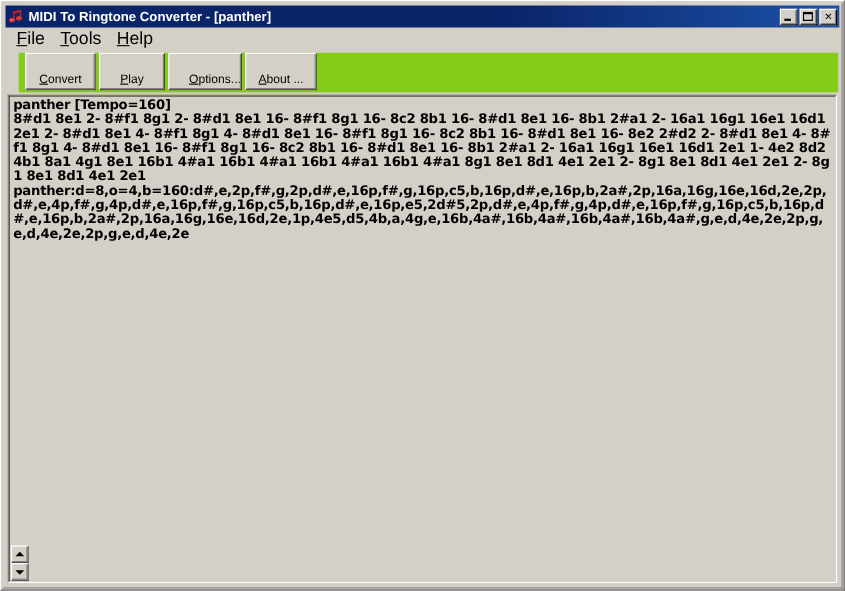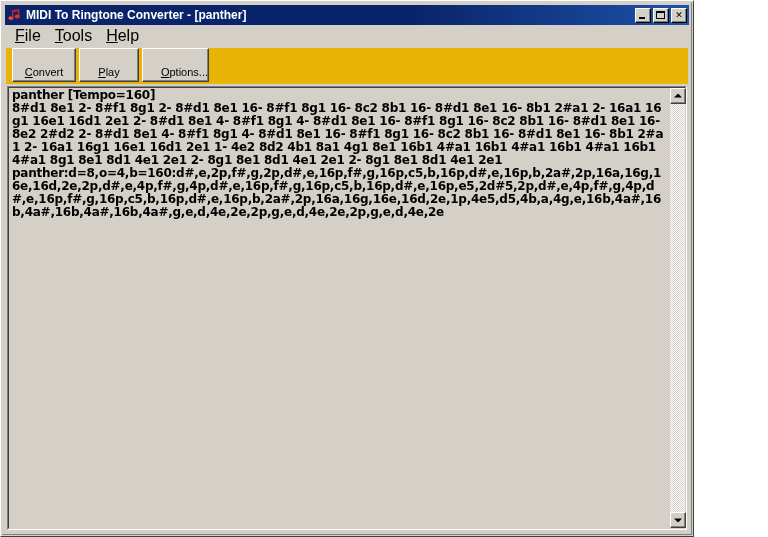--- a/index.html
+++ b/index.html
@@ -8,21 +8,21 @@
     padding: 0;
     background: #ffffff;
   }
   body {
     font-family: "Liberation Sans", sans-serif;
     -webkit-font-smoothing: none;
   }
 
   #app-window {
     position: relative;
-    width: 694px;
+    width: 768px;
     height: 537px;
     box-sizing: border-box;
     background: #d4d0c8;
     border-top: 1px solid #ffffff;
     border-left: 1px solid #ffffff;
     border-right: 1px solid #404040;
     border-bottom: 1px solid #404040;
     overflow: hidden;
   }
   #app-window-inner {
@@ -140,23 +140,23 @@
     position: absolute;
     left: 2px; right: 2px;
     top: 42px;
     height: 1px;
     background: #d4d0c8;
   }
 
   
   .toolbar {
     position: absolute;
-    top: 45px; left: 3px; right: 3px;
+    top: 45px; left: 14px; right: 3px;
     height: 36px;
-    background: #eab308;
+    background: #84cc16;
     display: flex;
     align-items: flex-start;
     padding-left: 6px;
     box-sizing: border-box;
   }
   .tb-btn {
     height: 34px;
     background: #d4d0c8;
     border-top: 1px solid #ffffff;
     border-left: 1px solid #ffffff;
@@ -209,20 +209,21 @@
   }
   .client-inner {
     position: absolute;
     inset: 0;
     border-top: 1px solid #404040;
     border-left: 1px solid #404040;
     border-right: 1px solid #d4d0c8;
     border-bottom: 1px solid #d4d0c8;
     box-sizing: border-box;
     display: flex;
+    flex-direction: column;
   }
   .text-pane {
     flex: 1 1 auto;
     overflow: hidden;
     background: #d4d0c8;
     padding: 1px 2px 0 3px;
     box-sizing: border-box;
   }
   .doc-text {
     margin: 0;
@@ -332,20 +333,23 @@
     <div class="toolbar">
       <button class="tb-btn w-convert">
         <span class="tb-label"><span class="acc">C</span><span>onvert</span></span>
       </button>
       <button class="tb-btn w-play">
         <span class="tb-label"><span class="acc">P</span><span>lay</span></span>
       </button>
       <button class="tb-btn w-options">
         <span class="tb-label"><span class="acc">O</span><span>ptions...</span></span>
       </button>
+      <button class="tb-btn w-about">
+        <span class="tb-label"><span class="acc">A</span><span>bout ...</span></span>
+      </button>
     </div>
 
     <div class="client-area">
       <div class="client-inner">
 
         <div class="text-pane">
           <div class="doc-text doc-block">panther [Tempo=160]</div>
           <div class="doc-text">8#d1 8e1 2- 8#f1 8g1 2- 8#d1 8e1 16- 8#f1 8g1 16- 8c2 8b1 16- 8#d1 8e1 16- 8b1 2#a1 2- 16a1 16g1 16e1 16d1 2e1 2- 8#d1 8e1 4- 8#f1 8g1 4- 8#d1 8e1 16- 8#f1 8g1 16- 8c2 8b1 16- 8#d1 8e1 16- 8e2 2#d2 2- 8#d1 8e1 4- 8#f1 8g1 4- 8#d1 8e1 16- 8#f1 8g1 16- 8c2 8b1 16- 8#d1 8e1 16- 8b1 2#a1 2- 16a1 16g1 16e1 16d1 2e1 1- 4e2 8d2 4b1 8a1 4g1 8e1 16b1 4#a1 16b1 4#a1 16b1 4#a1 16b1 4#a1 8g1 8e1 8d1 4e1 2e1 2- 8g1 8e1 8d1 4e1 2e1 2- 8g1 8e1 8d1 4e1 2e1</div>
           <div class="doc-text doc-block">panther:d=8,o=4,b=160:d#,e,2p,f#,g,2p,d#,e,16p,f#,g,16p,c5,b,16p,d#,e,16p,b,2a#,2p,16a,16g,16e,16d,2e,2p,d#,e,4p,f#,g,4p,d#,e,16p,f#,g,16p,c5,b,16p,d#,e,16p,e5,2d#5,2p,d#,e,4p,f#,g,4p,d#,e,16p,f#,g,16p,c5,b,16p,d#,e,16p,b,2a#,2p,16a,16g,16e,16d,2e,1p,4e5,d5,4b,a,4g,e,16b,4a#,16b,4a#,16b,4a#,16b,4a#,g,e,d,4e,2e,2p,g,e,d,4e,2e,2p,g,e,d,4e,2e</div>
         </div>

